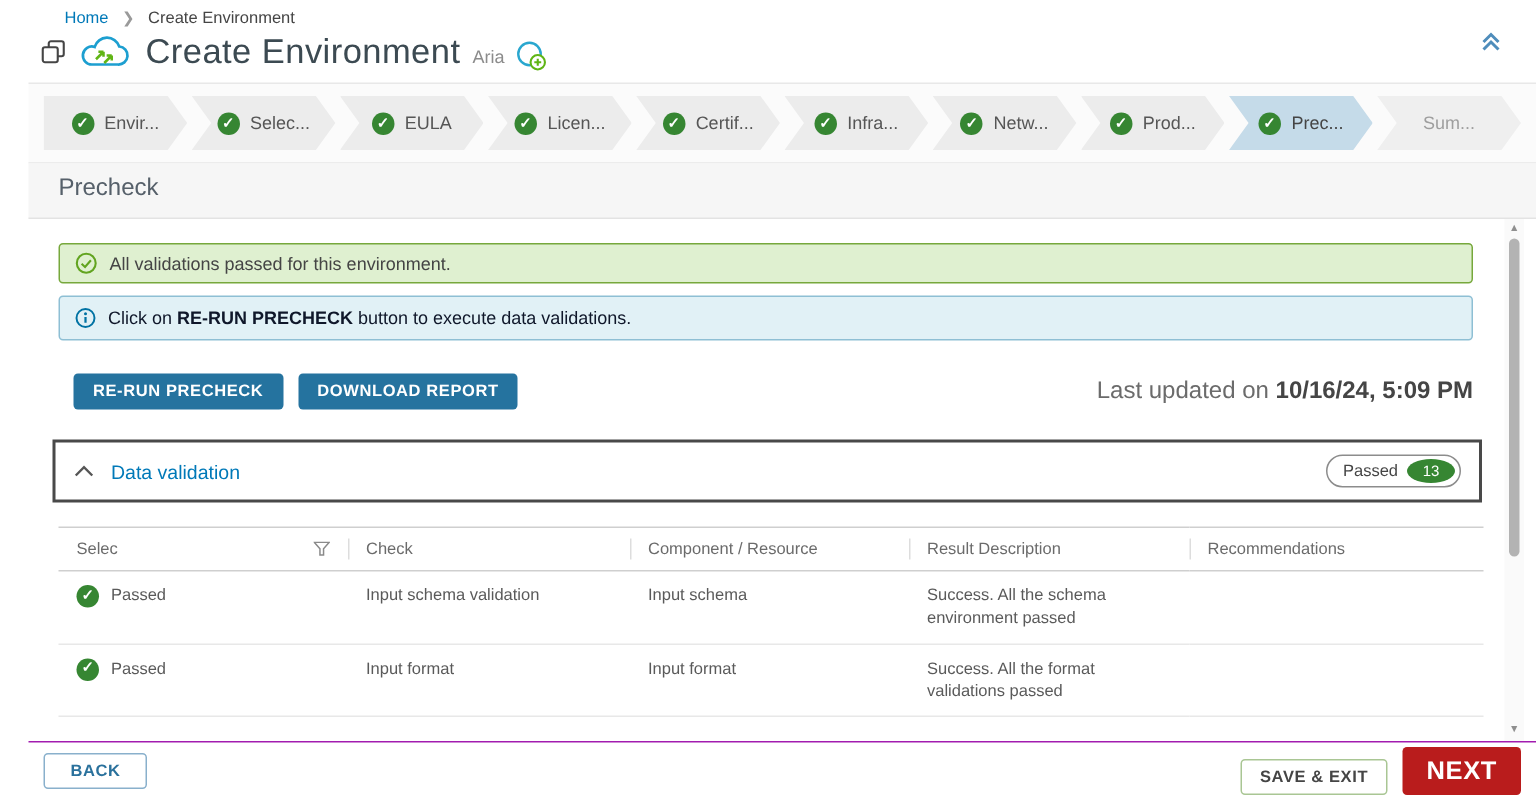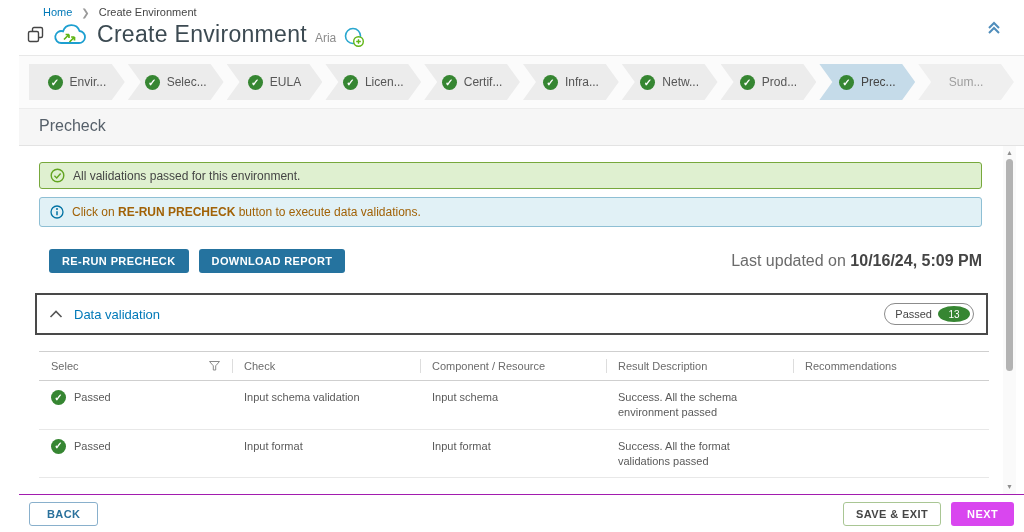--- a/index.html
+++ b/index.html
@@ -34,21 +34,21 @@
     font-size:10px; font-weight:bold; display:flex; align-items:center; justify-content:center; flex:0 0 auto; }
 
   
   .section-bar { background:#f6f6f6; border-bottom:1px solid #e3e3e3; padding:8px 20px 10px; font-size:16px; color:#56606a; }
 
   
   .content { flex:1; position:relative; overflow:hidden; background:#fff; }
   .alert-success { margin:16px 42px 0 20px; background:#dff0d0; border:1px solid #77a83c; border-radius:3px;
     padding:5px 10px; display:flex; align-items:center; gap:8px; font-size:12px; color:#454545; }
   .alert-info { margin:8px 42px 0 20px; background:#e1f1f6; border:1px solid #8ebfd4; border-radius:3px;
-    padding:7px 10px; display:flex; flex-direction:column; gap:7px; font-size:12px; color:#a16207; }
+    padding:7px 10px; display:flex; flex-direction:column; gap:7px; font-size:12px; color:#0f172a; }
   .info-line { display:flex; align-items:center; gap:8px; }
   .info-line b { font-weight:bold; }
 
   .toolbar { margin:22px 42px 0 30px; display:flex; align-items:center; }
   .btn { font-family:inherit; cursor:pointer; }
   .btn-primary { background:#25739f; color:#fff; border:none; border-radius:3px;
     font-size:11px; font-weight:bold; letter-spacing:.4px; padding:6px 13px; margin-right:10px; }
   .last-updated { margin-left:auto; font-size:16px; color:#6b6b6b; }
   .last-updated b { color:#454545; }
 
@@ -76,22 +76,22 @@
   .sb-arrow.up { top:0; } .sb-arrow.down { bottom:2px; }
   .sb-thumb { position:absolute; left:3px; width:7px; top:13px; height:212px; background:#b3b3b3; border-radius:4px; cursor:grab; }
 
   
   .footer { height:38px; border-top:1px solid #a21caf; background:#fff; display:flex; align-items:center; padding:0 10px; }
   .btn-back { border:1px solid #89b0cc; color:#2a719c; background:#fff; border-radius:3px;
     font-size:11px; font-weight:bold; letter-spacing:.4px; padding:5px 17px; }
   .footer-right { margin-left:auto; display:flex; gap:10px; align-items:flex-end; }
   .btn-save { border:1px solid #a9c694; color:#454545; background:#fff; border-radius:3px;
     font-size:11px; font-weight:bold; letter-spacing:.4px; padding:5px 12px; }
-  .btn-next { background:#d946ef; color:#fff; border:none; border-radius:3px;
-    font-size:11px; font-weight:bold; letter-spacing:.4px; padding:6px 16px; }
+  .btn-next { background:#b91c1c; color:#fff; border:none; border-radius:3px;
+    font-size:17px; font-weight:bold; letter-spacing:.4px; padding:6px 16px; }
   svg { display:block; }
 </style>
 </head>
 <body>
 
 <div class="app">
 
   <div class="topbar">
     <div class="breadcrumb">
       <a class="crumb-home">Home</a>

